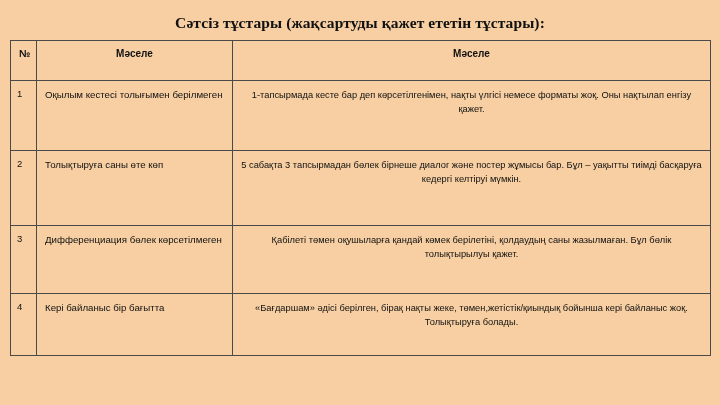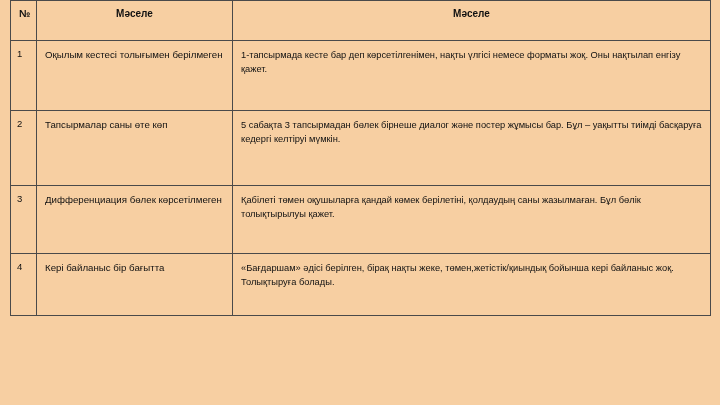--- a/index.html
+++ b/index.html
@@ -70,31 +70,33 @@
   tbody td.issue-cell {
     font-size: 9.7px;
     font-weight: normal;
     color: #111;
     line-height: 1.45;
   }
   tbody td.prop-cell {
     font-size: 9.3px;
     color: #111;
     line-height: 1.55;
+    text-align: center;
   }
   tbody tr.r1 td { height: 70px; }
   tbody tr.r2 td { height: 75px; }
   tbody tr.r3 td { height: 68px; }
   tbody tr.r4 td { height: 62px; }
 </style>
 </head>
 <body>
 
 <div class="page">
 
+  <div class="page-title">Сәтсіз тұстары (жақсартуды қажет ететін тұстары):</div>
 
   <div class="table-wrap">
     <table class="main-table">
       <colgroup>
         <col class="c-num">
         <col class="c-issue">
         <col class="c-prop">
       </colgroup>
       <thead>
         <tr>
@@ -104,21 +106,21 @@
         </tr>
       </thead>
       <tbody>
         <tr class="r1">
           <td class="num-cell">1</td>
           <td class="issue-cell">Оқылым кестесі толығымен берілмеген</td>
           <td class="prop-cell">1-тапсырмада кесте бар деп көрсетілгенімен, нақты үлгісі немесе форматы жоқ. Оны нақтылап енгізу қажет.</td>
         </tr>
         <tr class="r2">
           <td class="num-cell">2</td>
-          <td class="issue-cell">Тапсырмалар саны өте көп</td>
+          <td class="issue-cell">Толықтыруға саны өте көп</td>
           <td class="prop-cell">5 сабақта 3 тапсырмадан бөлек бірнеше диалог және постер жұмысы бар. Бұл – уақытты тиімді басқаруға кедергі келтіруі мүмкін.</td>
         </tr>
         <tr class="r3">
           <td class="num-cell">3</td>
           <td class="issue-cell">Дифференциация бөлек көрсетілмеген</td>
           <td class="prop-cell">Қабілеті төмен оқушыларға қандай көмек берілетіні, қолдаудың саны жазылмаған. Бұл бөлік толықтырылуы қажет.</td>
         </tr>
         <tr class="r4">
           <td class="num-cell">4</td>
           <td class="issue-cell">Кері байланыс бір бағытта</td>

